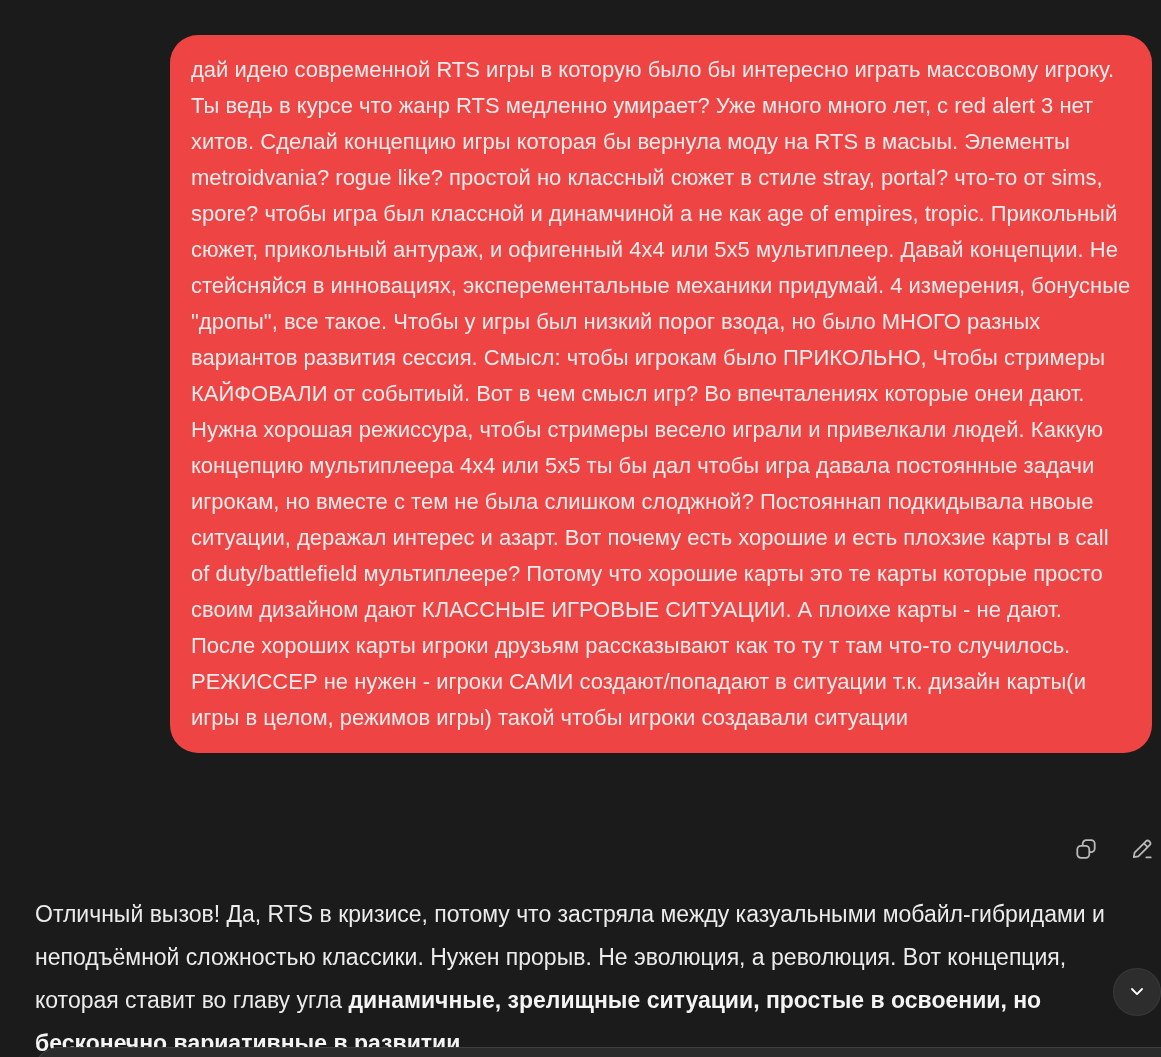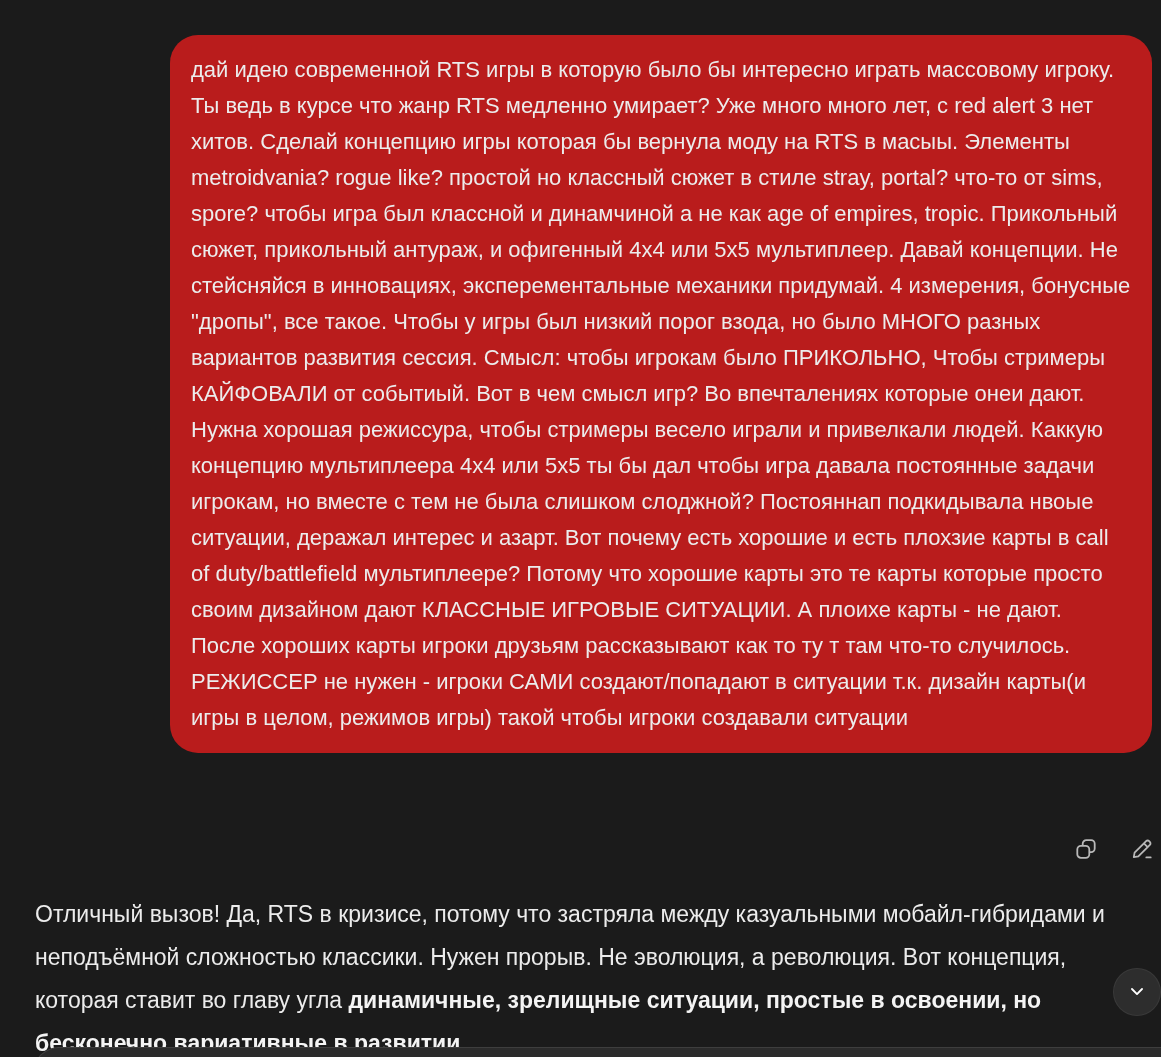--- a/index.html
+++ b/index.html
@@ -16,21 +16,21 @@
     font-family: "Liberation Sans", "DejaVu Sans", sans-serif;
   }
 
   
   .user-bubble {
     position: absolute;
     left: 170px;
     top: 35px;
     width: 982px;
     box-sizing: border-box;
-    background: #b91c1c;
+    background: #ef4444;
     border-radius: 28px;
     padding: 17px 21px;
   }
   .user-bubble p {
     margin: 0;
     color: #ececec;
     font-size: 22px;
     line-height: 36px;
     white-space: pre-wrap;
     word-wrap: break-word;

